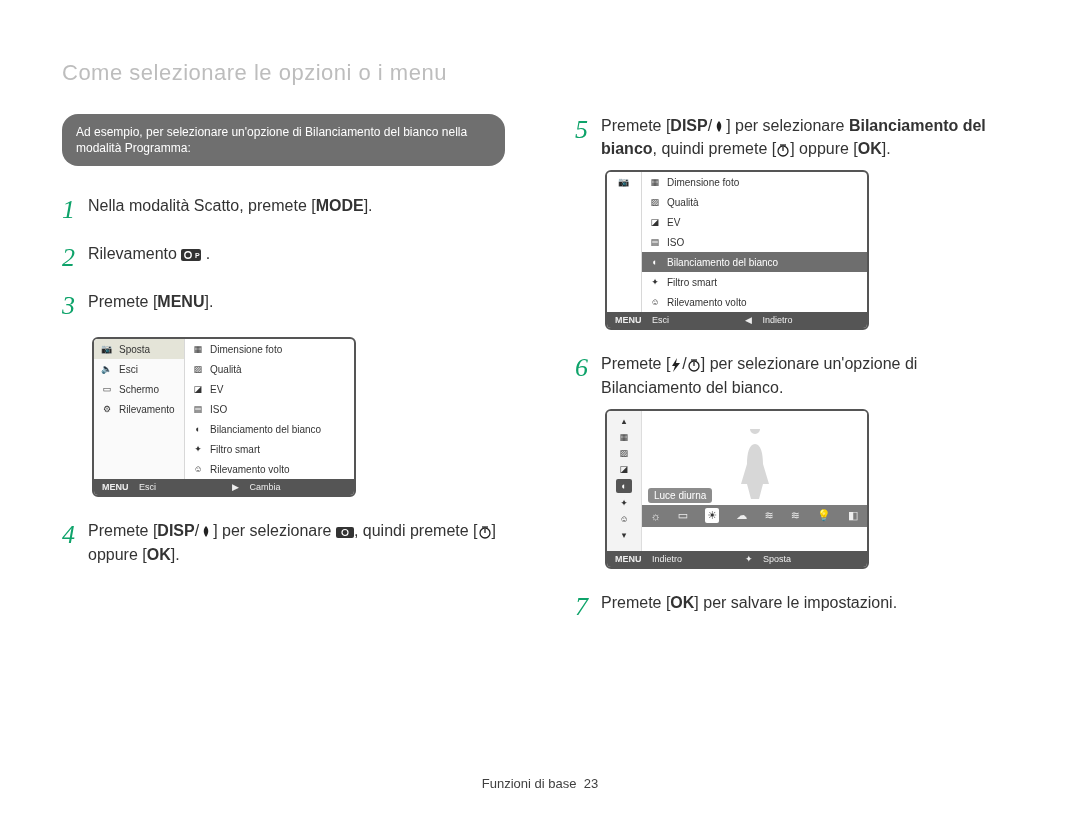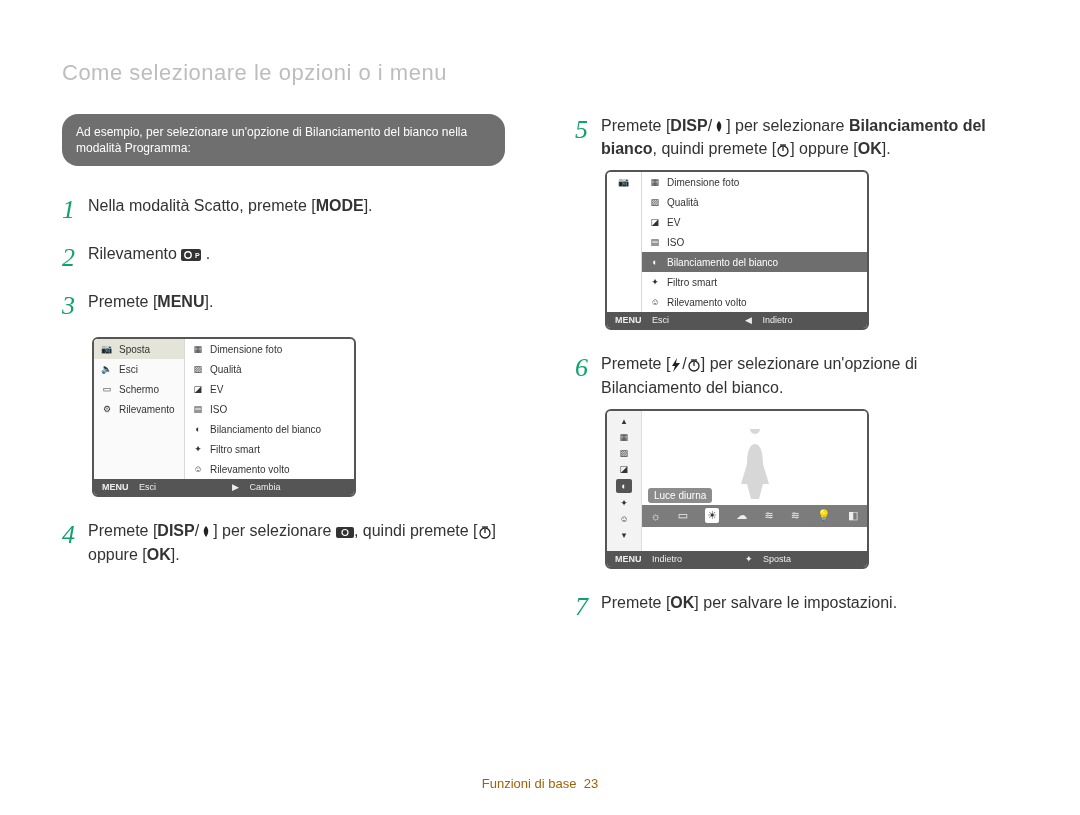--- a/index.html
+++ b/index.html
@@ -125,21 +125,21 @@
     position:absolute; left:50%; top:18px; transform:translateX(-50%);
     width:60px; height:70px;
   }
   .footer {
     position: absolute;
     bottom: 24px;
     left: 0;
     right: 0;
     text-align: center;
     font-size: 13px;
-    color: #a16207;
+    color: #404040;
   }
   .footer .pg { font-weight: normal; }
   svg.inline-icon { vertical-align: -3px; }
 </style>
 </head>
 <body>
 
 <div class="page">
   <div class="page-title">Come selezionare le opzioni o i menu</div>
 

